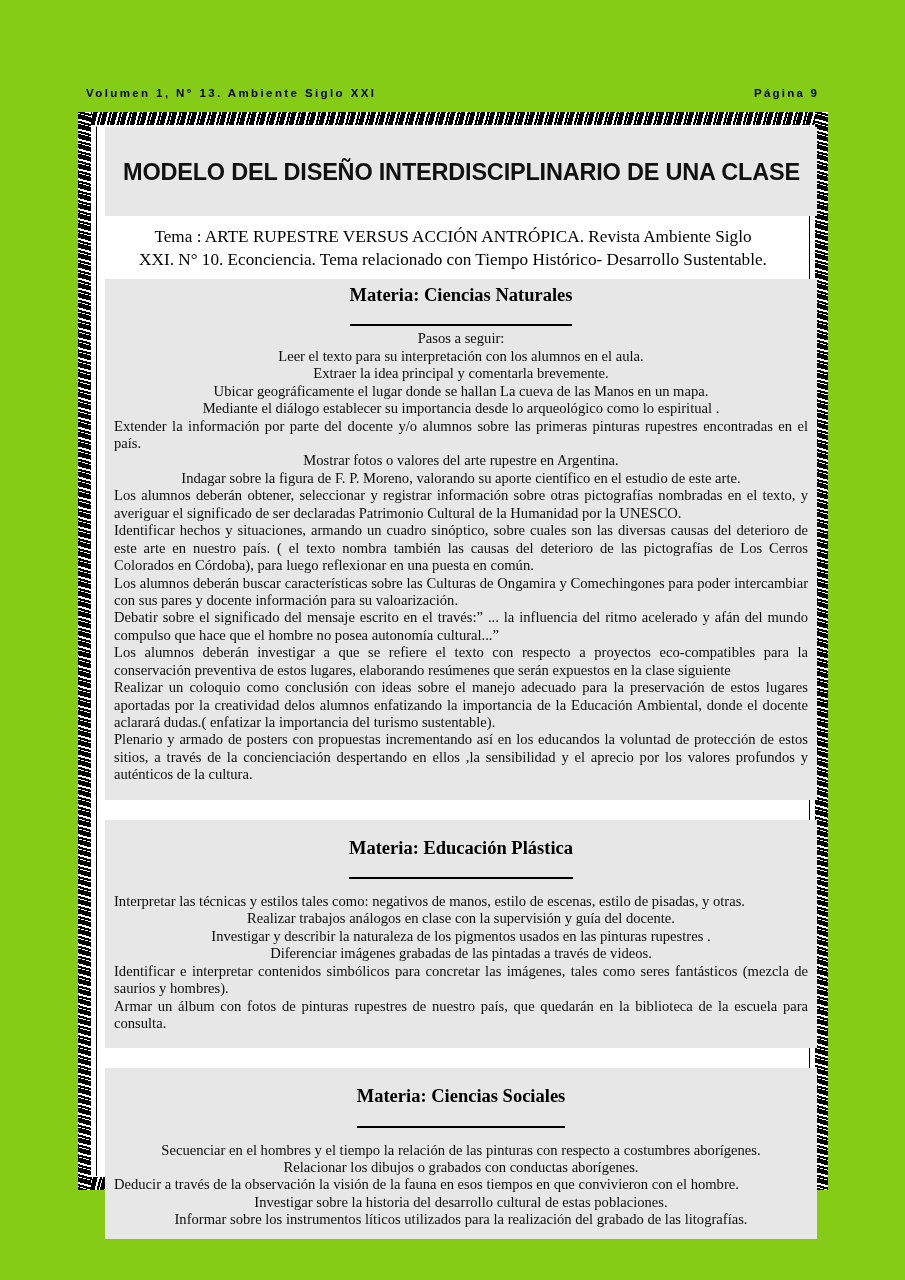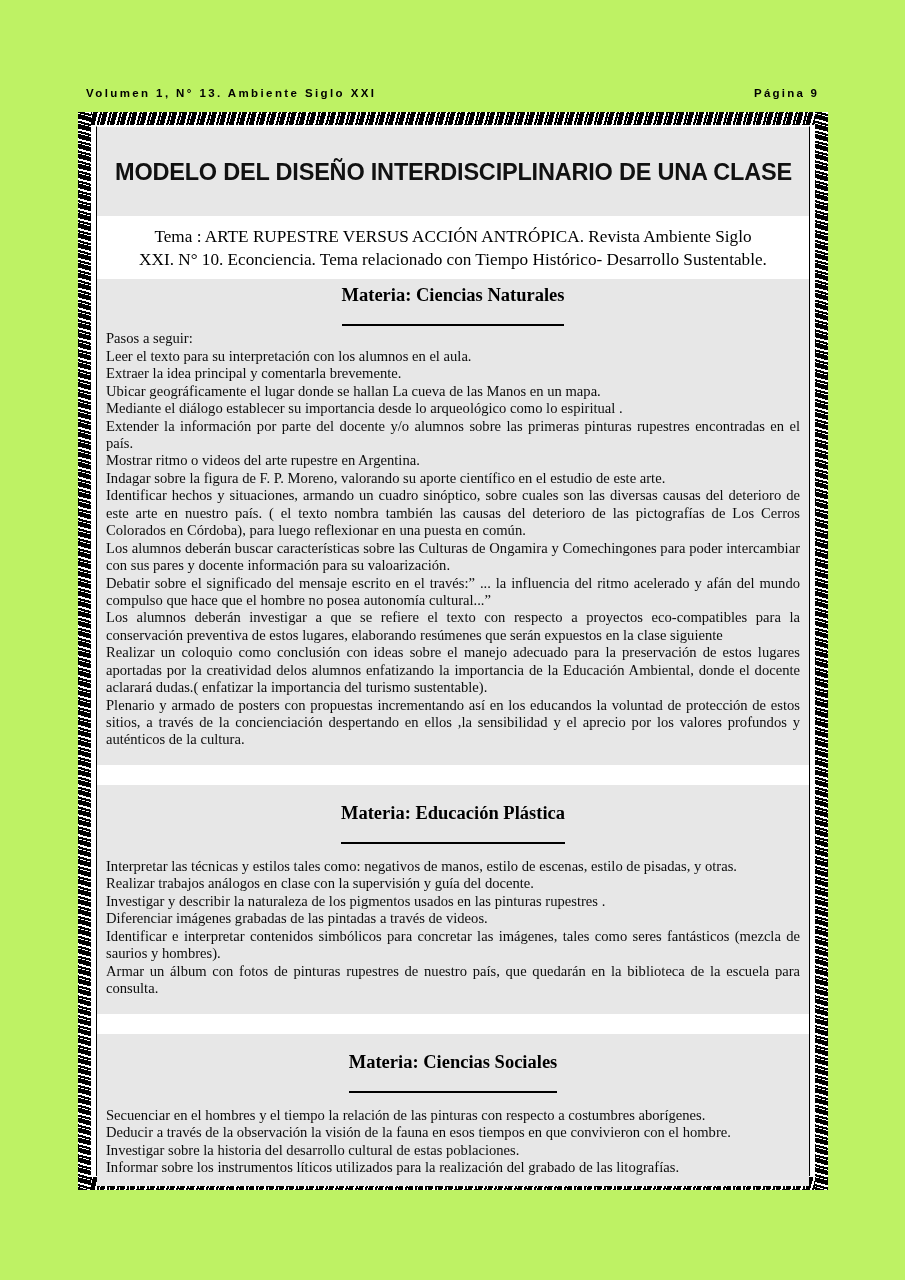--- a/index.html
+++ b/index.html
@@ -13,21 +13,21 @@
     position: relative;
     font-family: "Liberation Serif", "DejaVu Serif", serif;
     -webkit-font-smoothing: antialiased;
   }
 
   .page {
     position: absolute;
     left: 0; top: 0;
     width: 905px;
     height: 1280px;
-    background: #bef264;
+    background: #84cc16;
     overflow: hidden;
   }
 
   
   .running-header {
     position: absolute;
     left: 86px;
     top: 86px;
     width: 733px;
     height: 22px;
@@ -106,21 +106,21 @@
     background: #ffffff;
     border-left: 1.2px solid #000000;
     border-right: 1.2px solid #000000;
     border-top: 1.2px solid #ffffff;
   }
 
   .block {
     box-sizing: border-box;
     width: 100%;
   }
-  .shaded { background: #e7e7e7; }
+  .shaded { background: #e7e7e7; margin-left: 8px; }
   .white  { background: #ffffff; }
 
   
   .banner {
     padding: 33px 18px 30px 18px;
     text-align: center;
   }
   .banner-title {
     font-family: "Liberation Sans", "DejaVu Sans", sans-serif;
     font-weight: bold;
@@ -169,21 +169,21 @@
   }
   .lines p {
     margin: 0;
     font-family: "Liberation Serif", "DejaVu Serif", serif;
     font-size: 14.6px;
     line-height: 1.195;
     color: #0c0c0c;
     text-align: justify;
     text-justify: inter-word;
   }
-  .lines p.nojust { text-align: left; }
+  .lines p.nojust { text-align: center; }
 
   
   .gap { height: 20px; background: #ffffff; }
   .pad-bot-sm { padding-bottom: 10px; }
   .pad-bot-md { padding-bottom: 16px; }
 </style>
 </head>
 <body>
 
 <div class="page">
@@ -214,22 +214,23 @@
       <div class="subject-head">
         <span class="subject-head-inner">Materia: Ciencias Naturales</span>
       </div>
       <div class="lines pad-bot-md">
         <p class="nojust">Pasos a seguir:</p>
         <p class="nojust">Leer el texto para su interpretación con los alumnos en el aula.</p>
         <p class="nojust">Extraer la idea principal y comentarla brevemente.</p>
         <p class="nojust">Ubicar geográficamente el lugar donde se hallan La cueva de las Manos en un mapa.</p>
         <p class="nojust">Mediante el diálogo establecer su importancia desde lo arqueológico como lo espiritual .</p>
         <p>Extender la información por parte del docente y/o alumnos sobre las primeras pinturas rupestres encontradas en el país.</p>
-        <p class="nojust">Mostrar ritmo o videos del arte rupestre en Argentina.</p>
+        <p class="nojust">Mostrar fotos o valores del arte rupestre en Argentina.</p>
         <p class="nojust">Indagar sobre la figura de F. P. Moreno, valorando su aporte científico en el estudio de este arte.</p>
+        <p>Los alumnos deberán obtener, seleccionar y registrar información sobre otras pictografías nombradas en el texto, y averiguar el significado de ser declaradas Patrimonio Cultural de la Humanidad por la UNESCO.</p>
         <p>Identificar hechos y situaciones, armando un cuadro sinóptico, sobre cuales son las diversas causas del deterioro de este arte en nuestro país. ( el texto nombra también las causas del deterioro de las pictografías de Los Cerros Colorados en Córdoba), para luego reflexionar en una puesta en común.</p>
         <p>Los alumnos deberán buscar características sobre las Culturas de Ongamira y Comechingones para poder intercambiar con sus pares y docente información para su valoarización.</p>
         <p>Debatir sobre el significado del mensaje escrito en el través:” ... la influencia del ritmo acelerado y afán del mundo compulso que hace que el hombre no posea autonomía cultural...”</p>
         <p>Los alumnos deberán investigar a que se refiere el texto con respecto a proyectos eco-compatibles para la conservación preventiva de estos lugares, elaborando resúmenes que serán expuestos en la clase siguiente</p>
         <p>Realizar un coloquio como conclusión con ideas sobre el manejo adecuado para la preservación de estos lugares aportadas por la creatividad delos alumnos enfatizando la importancia de la Educación Ambiental, donde el docente aclarará dudas.( enfatizar la importancia del turismo sustentable).</p>
         <p>Plenario y armado de posters con propuestas incrementando así en los educandos la voluntad de protección de estos sitios, a través de la concienciación despertando en ellos ,la sensibilidad y el aprecio por los valores profundos y auténticos de la cultura.</p>
       </div>
     </div>
 
     <div class="gap"></div>
@@ -249,20 +250,21 @@
     </div>
 
     <div class="gap"></div>
 
     <div class="block shaded">
       <div class="subject-head spaced">
         <span class="subject-head-inner">Materia: Ciencias Sociales</span>
       </div>
       <div class="lines pad-bot-sm">
         <p class="nojust">Secuenciar en el hombres y el tiempo la relación de las pinturas con respecto a costumbres aborígenes.</p>
+        <p class="nojust">Relacionar los dibujos o grabados con conductas aborígenes.</p>
         <p>Deducir a través de la observación la visión de la fauna en esos tiempos en que convivieron con el hombre.</p>
         <p class="nojust">Investigar sobre la historia del desarrollo cultural de estas poblaciones.</p>
         <p class="nojust">Informar sobre los instrumentos líticos utilizados para la realización del grabado de las litografías.</p>
       </div>
     </div>
 
   </div>
 
 </div>
 

